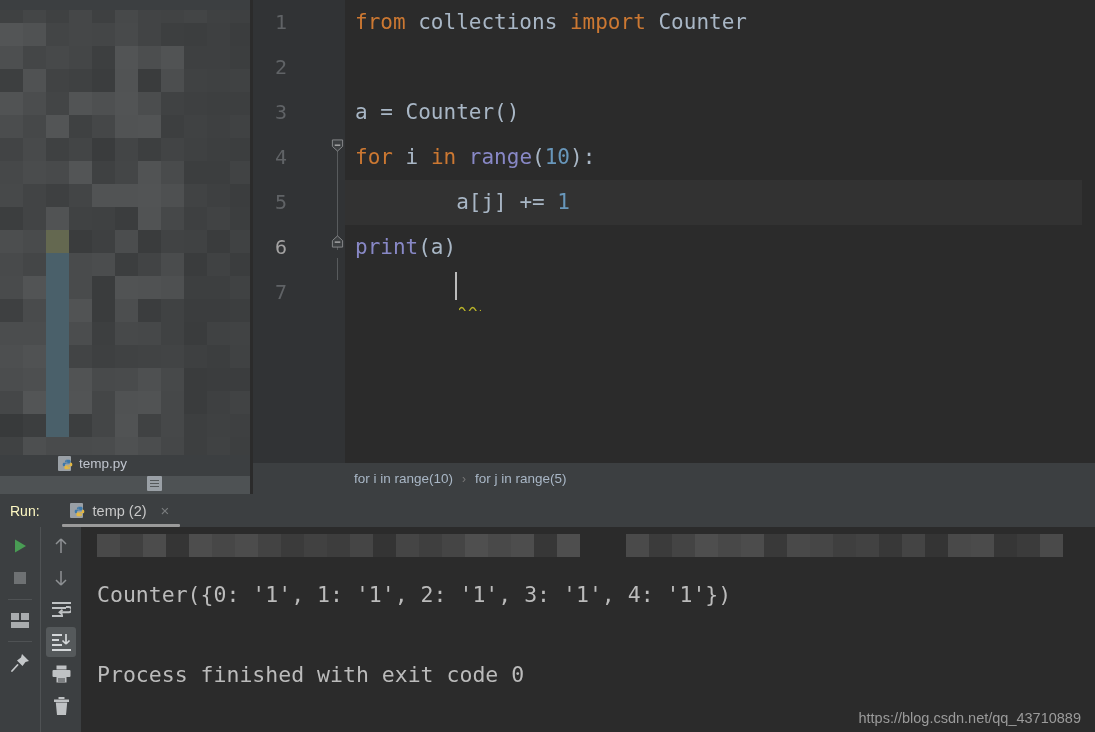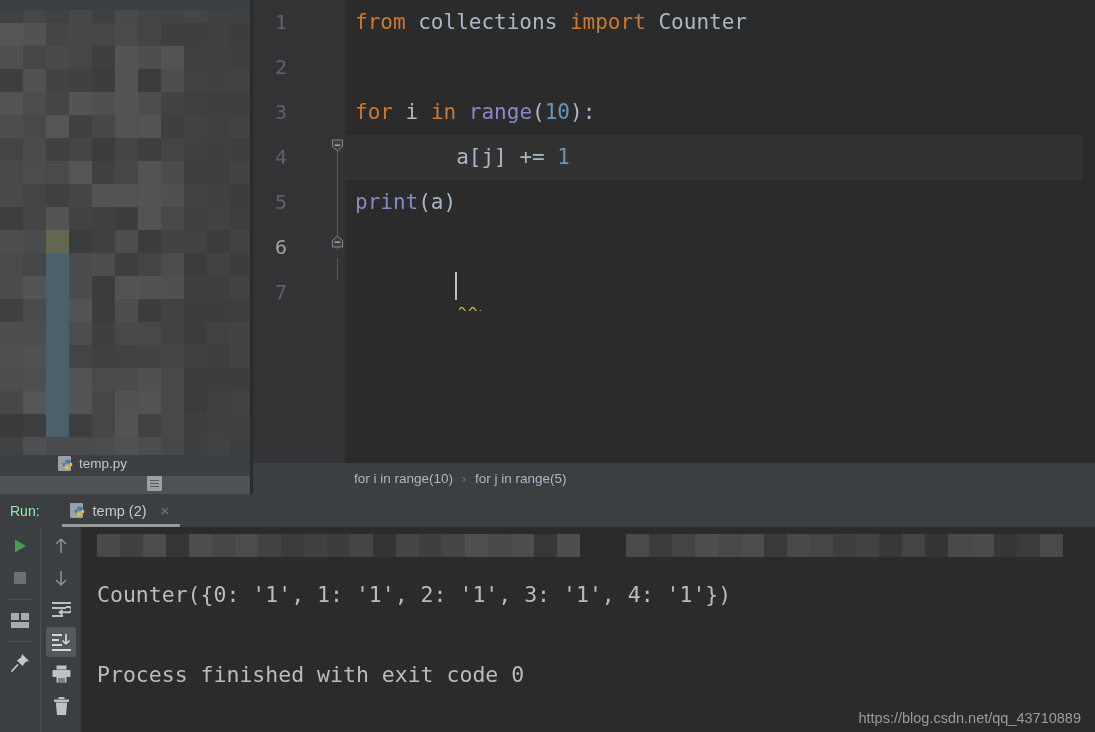--- a/index.html
+++ b/index.html
@@ -237,21 +237,21 @@
     position: absolute;
     left: 0; top: 0;
     width: 1095px;
     height: 33px;
     display: flex;
     align-items: center;
   }
   .run-label {
     margin-left: 10px;
     font-size: 14px;
-    color: #86efac;
+    color: #fef9c3;
   }
   .run-tab {
     margin-left: 24px;
     height: 33px;
     display: flex;
     align-items: center;
     gap: 8px;
     padding: 0 6px;
   }
   .run-tab .tab-text {
@@ -635,20 +635,21 @@
             <rect x="3.5" y="7" width="6" height="1.3" fill="#bbbbbb"></rect>
           </svg>
         </div>
       </div>
 
       <div class="code">
         <div class="cline"><span class="k">from</span><span class="t"> collections</span><span class="k"> import</span><span class="t"> Counter</span></div>
 
         <div class="cline"></div>
 
+        <div class="cline"><span class="t">a = </span><span class="t">Counter()</span></div>
 
         <div class="cline"><span class="k">for</span><span class="t"> i </span><span class="k">in</span><span class="bi"> range</span><span class="t">(</span><span class="n">10</span><span class="t">):</span></div>
 
 
         <div class="cline cur"><span class="t">        </span><span class="t">a[j] </span><span class="op">+= </span><span class="n">1</span></div>
 
         <div class="cline"><span class="bi">print</span><span class="t">(a)</span></div>
 
         <div class="caret"></div>
 

